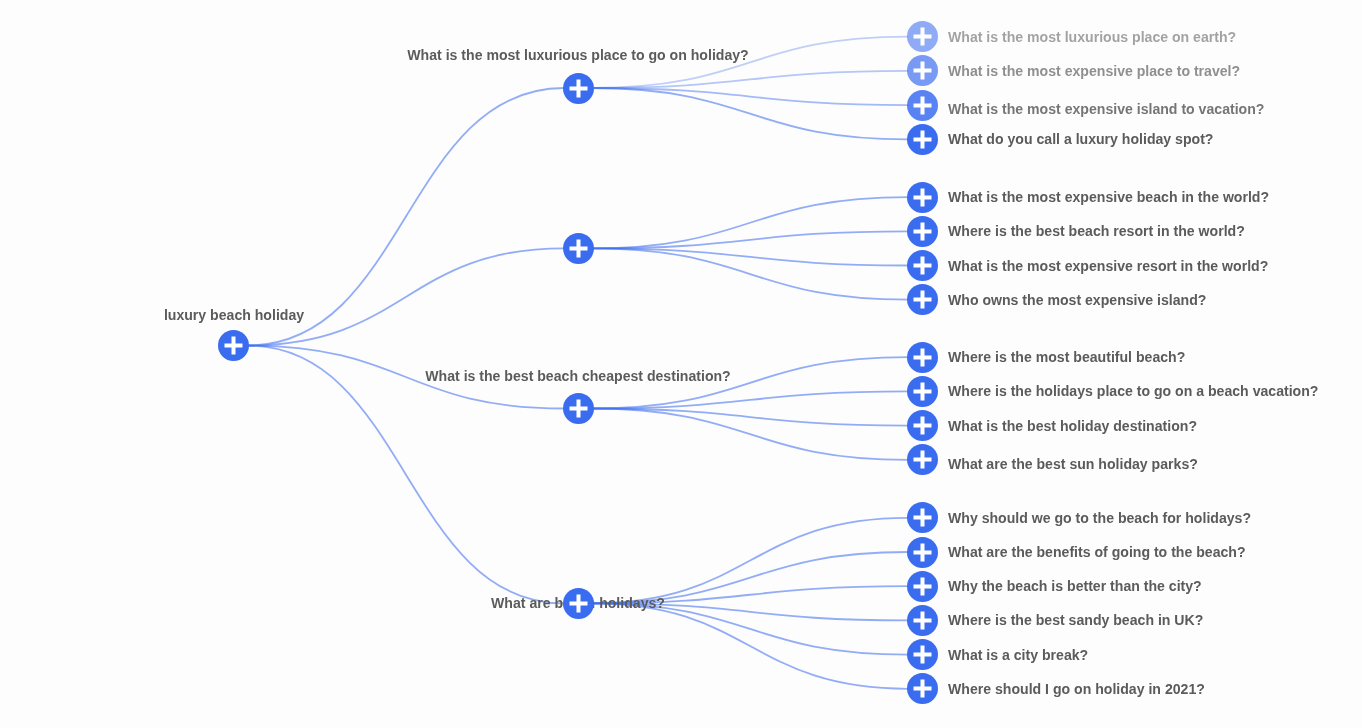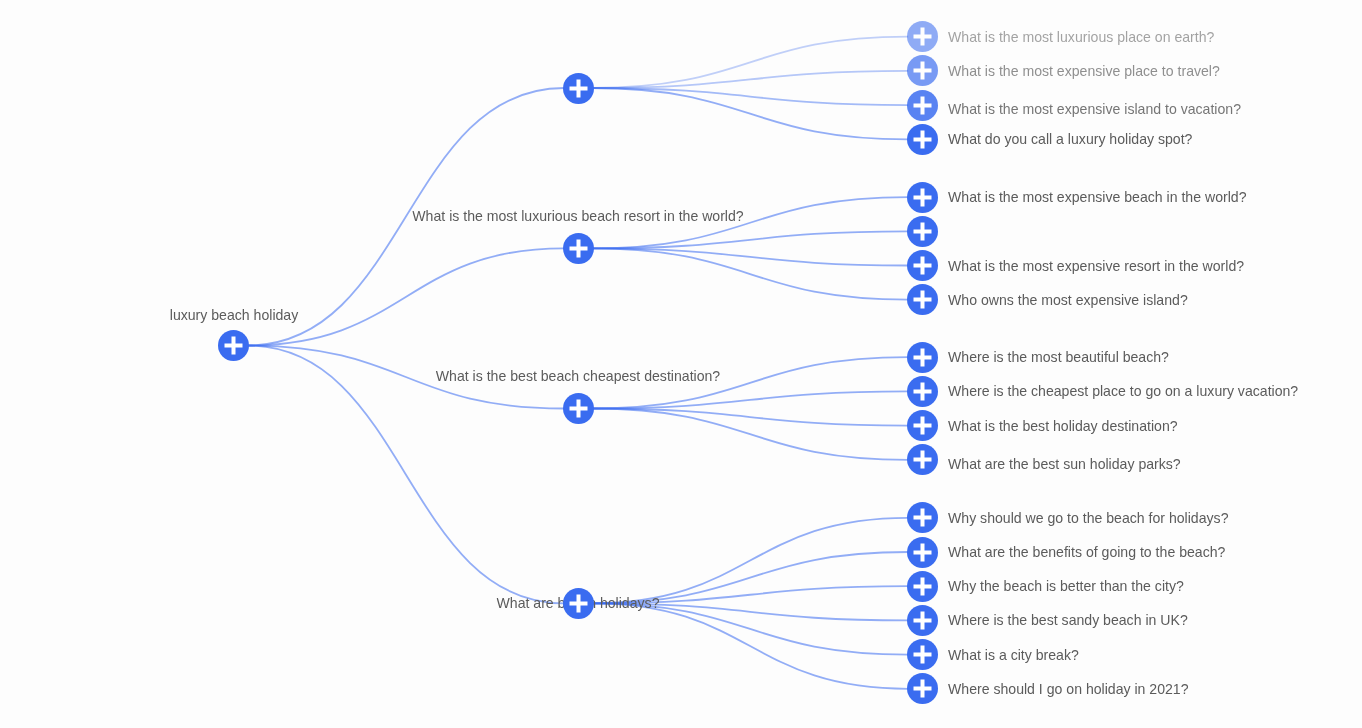--- a/index.html
+++ b/index.html
@@ -6,21 +6,21 @@
   html,body{margin:0;padding:0;}
   body{width:1362px;height:728px;background:#fdfdfd;
        overflow:hidden;font-family:"Liberation Sans",sans-serif;}
   #stage{position:relative;width:1362px;height:728px;}
   #links{position:absolute;left:0;top:0;width:1362px;height:728px;}
   .link{fill:none;stroke:#3a6cf0;stroke-width:1.8;
         stroke-opacity:0.55;stroke-linecap:butt;}
   .node{position:absolute;width:31px;height:31px;cursor:pointer;}
   .node .plus{display:block;}
   .lbl{position:absolute;white-space:nowrap;color:#5b5b5b;
-       font-size:14.1px;font-weight:400;line-height:1;
+       font-size:14.1px;font-weight:700;line-height:1;
        will-change:transform;}
   .lbl.center{transform:translate(-50%,-50%);}
   .lbl.left{transform:translateY(-50%);}
 </style>
 </head>
 <body>
 
 <div id="stage">
   <svg id="links">
     <path class="link" d="M247.5,345.5 C405.8,345.5 405.8,88.0 564.0,88.0"></path>
@@ -48,20 +48,21 @@
   </svg>
 
   <div class="lbl center" style="left:233.5px;top:314.5px;">luxury beach holiday</div>
   <div class="node" style="left:218.0px;top:330.0px;">
     <svg class="plus" viewBox="0 0 31 31" width="31" height="31">
         <circle cx="15.5" cy="15.5" r="15.5" fill="#3a6cf0"></circle>
         <path d="M15.5,6.5 V24.5 M6.5,15.5 H24.5" stroke="#ffffff" stroke-width="4"></path>
       </svg>
   </div>
 
+  <div class="lbl center" style="left:578.0px;top:55.4px;">What is the most luxurious place to go on holiday?</div>
   <div class="node" style="left:562.5px;top:72.5px;">
     <svg class="plus" viewBox="0 0 31 31" width="31" height="31">
         <circle cx="15.5" cy="15.5" r="15.5" fill="#3a6cf0"></circle>
         <path d="M15.5,6.5 V24.5 M6.5,15.5 H24.5" stroke="#ffffff" stroke-width="4"></path>
       </svg>
   </div>
   <div class="lbl left" style="left:947.7px;top:36.7px;opacity:0.56;">What is the most luxurious place on earth?</div>
   <div class="node" style="left:906.7px;top:21.2px;opacity:0.56;">
     <svg class="plus" viewBox="0 0 31 31" width="31" height="31">
         <circle cx="15.5" cy="15.5" r="15.5" fill="#3a6cf0"></circle>
@@ -83,34 +84,34 @@
       </svg>
   </div>
   <div class="lbl left" style="left:947.7px;top:139.3px;">What do you call a luxury holiday spot?</div>
   <div class="node" style="left:906.7px;top:123.8px;">
     <svg class="plus" viewBox="0 0 31 31" width="31" height="31">
         <circle cx="15.5" cy="15.5" r="15.5" fill="#3a6cf0"></circle>
         <path d="M15.5,6.5 V24.5 M6.5,15.5 H24.5" stroke="#ffffff" stroke-width="4"></path>
       </svg>
   </div>
 
-  <div class="lbl center" style="left:578.0px;top:215.8px;">What is the most luxurious beach resort in the world?</div>
   <div class="node" style="left:562.5px;top:232.9px;">
     <svg class="plus" viewBox="0 0 31 31" width="31" height="31">
         <circle cx="15.5" cy="15.5" r="15.5" fill="#3a6cf0"></circle>
         <path d="M15.5,6.5 V24.5 M6.5,15.5 H24.5" stroke="#ffffff" stroke-width="4"></path>
       </svg>
   </div>
   <div class="lbl left" style="left:947.7px;top:197.1px;">What is the most expensive beach in the world?</div>
   <div class="node" style="left:906.7px;top:181.6px;">
     <svg class="plus" viewBox="0 0 31 31" width="31" height="31">
         <circle cx="15.5" cy="15.5" r="15.5" fill="#3a6cf0"></circle>
         <path d="M15.5,6.5 V24.5 M6.5,15.5 H24.5" stroke="#ffffff" stroke-width="4"></path>
       </svg>
   </div>
+  <div class="lbl left" style="left:947.7px;top:231.3px;">Where is the best beach resort in the world?</div>
   <div class="node" style="left:906.7px;top:215.8px;">
     <svg class="plus" viewBox="0 0 31 31" width="31" height="31">
         <circle cx="15.5" cy="15.5" r="15.5" fill="#3a6cf0"></circle>
         <path d="M15.5,6.5 V24.5 M6.5,15.5 H24.5" stroke="#ffffff" stroke-width="4"></path>
       </svg>
   </div>
   <div class="lbl left" style="left:947.7px;top:265.5px;">What is the most expensive resort in the world?</div>
   <div class="node" style="left:906.7px;top:250.0px;">
     <svg class="plus" viewBox="0 0 31 31" width="31" height="31">
         <circle cx="15.5" cy="15.5" r="15.5" fill="#3a6cf0"></circle>
@@ -132,21 +133,21 @@
         <path d="M15.5,6.5 V24.5 M6.5,15.5 H24.5" stroke="#ffffff" stroke-width="4"></path>
       </svg>
   </div>
   <div class="lbl left" style="left:947.7px;top:357.2px;">Where is the most beautiful beach?</div>
   <div class="node" style="left:906.7px;top:341.7px;">
     <svg class="plus" viewBox="0 0 31 31" width="31" height="31">
         <circle cx="15.5" cy="15.5" r="15.5" fill="#3a6cf0"></circle>
         <path d="M15.5,6.5 V24.5 M6.5,15.5 H24.5" stroke="#ffffff" stroke-width="4"></path>
       </svg>
   </div>
-  <div class="lbl left" style="left:947.7px;top:391.4px;">Where is the cheapest place to go on a luxury vacation?</div>
+  <div class="lbl left" style="left:947.7px;top:391.4px;">Where is the holidays place to go on a beach vacation?</div>
   <div class="node" style="left:906.7px;top:375.9px;">
     <svg class="plus" viewBox="0 0 31 31" width="31" height="31">
         <circle cx="15.5" cy="15.5" r="15.5" fill="#3a6cf0"></circle>
         <path d="M15.5,6.5 V24.5 M6.5,15.5 H24.5" stroke="#ffffff" stroke-width="4"></path>
       </svg>
   </div>
   <div class="lbl left" style="left:947.7px;top:425.6px;text-align:center;">What is the best holiday destination?</div>
   <div class="node" style="left:906.7px;top:410.1px;">
     <svg class="plus" viewBox="0 0 31 31" width="31" height="31">
         <circle cx="15.5" cy="15.5" r="15.5" fill="#3a6cf0"></circle>

